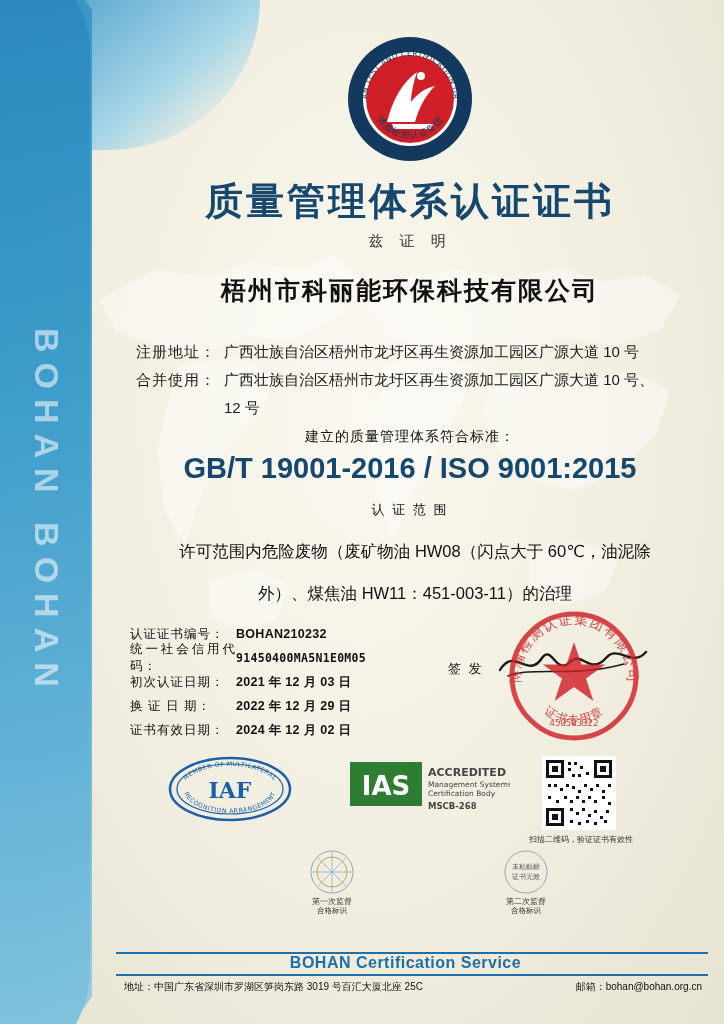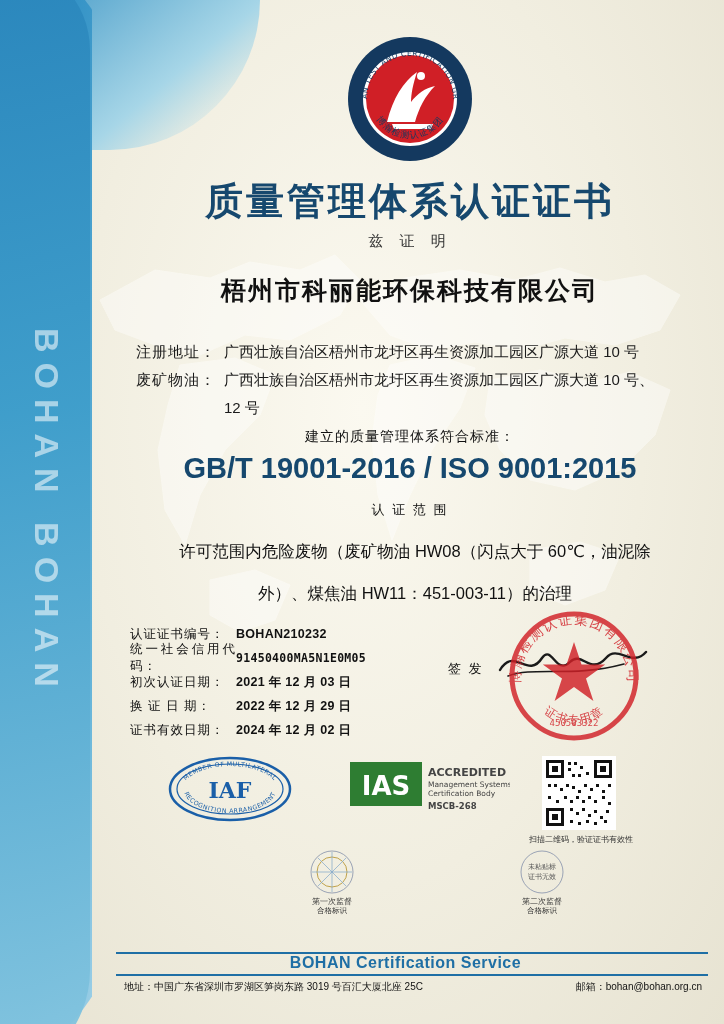--- a/index.html
+++ b/index.html
@@ -129,21 +129,21 @@
 
   
   .marks{position:absolute;left:0;right:0;top:756px;height:90px;}
   .iaf{position:absolute;left:72px;top:0;width:124px;height:66px;}
   .ias{position:absolute;left:254px;top:2px;width:160px;height:62px;}
   .qr{position:absolute;left:446px;top:0;width:74px;height:74px;background:#fff;}
   .qrcap{position:absolute;left:430px;top:78px;width:110px;text-align:center;font-size:8px;color:#333;}
 
   
   .seal1{position:absolute;left:194px;top:848px;width:84px;height:68px;}
-  .seal2{position:absolute;left:404px;top:848px;width:84px;height:68px;text-decoration:underline;}
+  .seal2{position:absolute;left:388px;top:848px;width:84px;height:68px;text-decoration:underline;}
 
   
   .foot{
     position:absolute;left:22px;right:18px;top:912px;
     font-size:9.5px;color:#222;line-height:14px;text-align:justify;
   }
   .foot .c{text-align:center;}
   .rule{
     position:absolute;left:20px;right:16px;top:952px;height:2px;background:#1f6fa5;
   }
@@ -214,21 +214,21 @@
     <div class="title">质量管理体系认证证书</div>
     <div class="subtitle">兹 证 明</div>
     <div class="company">梧州市科丽能环保科技有限公司</div>
 
     <div class="addr">
       <div class="row">
         <div class="lbl">注册地址：</div>
         <div class="val">广西壮族自治区梧州市龙圩区再生资源加工园区广源大道 10 号</div>
       </div>
       <div class="row">
-        <div class="lbl">废矿物油：</div>
+        <div class="lbl">合并使用：</div>
         <div class="val">广西壮族自治区梧州市龙圩区再生资源加工园区广源大道 10 号、</div>
       </div>
       <div class="cont">12 号</div>
     </div>
 
     <div class="stdline">建立的质量管理体系符合标准：</div>
     <div class="standard">GB/T 19001-2016 / ISO 9001:2015</div>
     <div class="scopelbl">认 证 范 围</div>
     <div class="scope">许可范围内危险废物（废矿物油 HW08（闪点大于 60℃，油泥除外）、煤焦油 HW11：451-003-11）的治理</div>
 

